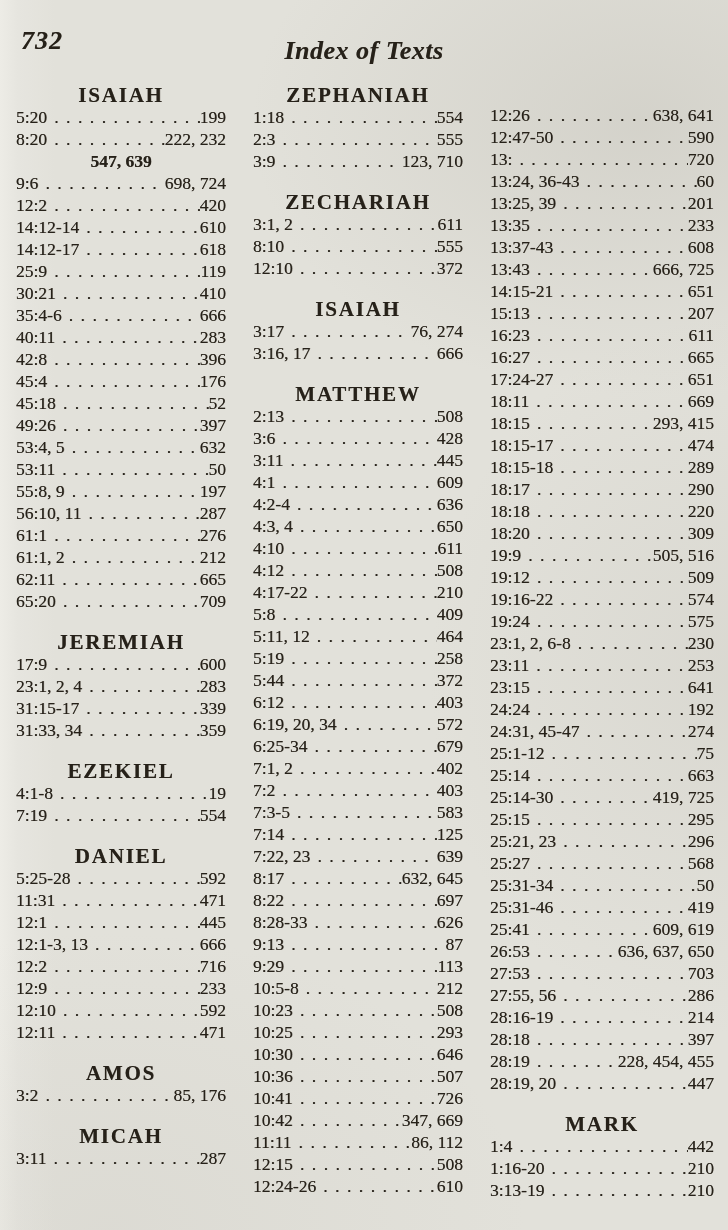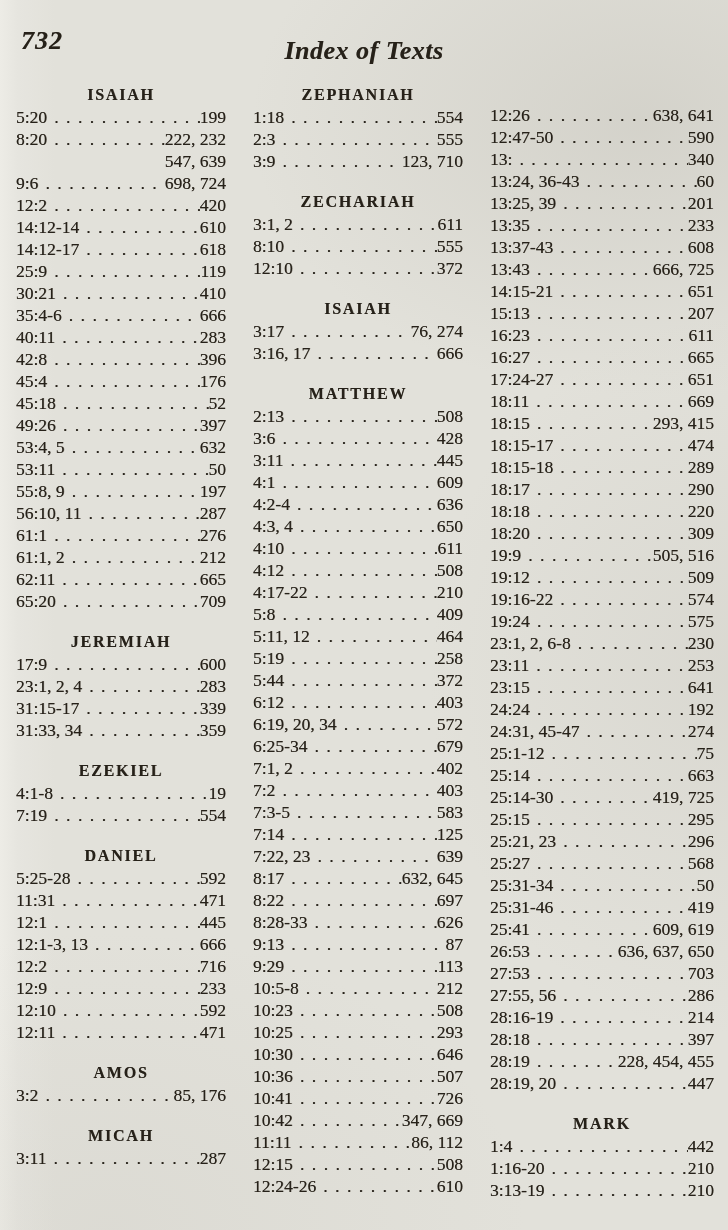--- a/index.html
+++ b/index.html
@@ -35,34 +35,34 @@
     position:absolute;top:84px;left:16px;right:14px;
     display:flex;justify-content:space-between;
   }
   .col{flex:0 0 auto;}
   .col-1{width:210px;}
   .col-2{width:210px;}
   .col-3{width:224px;margin-top:20px;}
   .section + .section{margin-top:19px;}
   .section-title{
     text-align:center;font-weight:bold;
-    font-size:16px;letter-spacing:1.8px;line-height:22px;
+    font-size:21px;letter-spacing:1.8px;line-height:22px;
   }
   .row{
     display:flex;align-items:baseline;
     font-size:17.5px;line-height:22px;
   }
   .ref{white-space:nowrap;}
   .dots{
     flex:1 1 auto;overflow:hidden;white-space:nowrap;
     padding:0 5px 0 7px;letter-spacing:7.5px;min-width:0;
   }
   .dots::before{content:"..................................";}
   .pages{white-space:nowrap;text-align:right;}
-  .cont{justify-content:flex-end;}
+  .cont{justify-content:center;font-weight:bold;}
 </style>
 </head>
 <body>
 
 <div class="page">
   <div class="header">
     <div class="title">Index of Texts</div>
     <div class="pagenum">732</div>
   </div>
   <div class="columns">
@@ -521,21 +521,21 @@
             <span class="pages">638, 641</span>
           </div>
           <div class="row">
             <span class="ref">12:47-50</span>
             <span class="dots"></span>
             <span class="pages">590</span>
           </div>
           <div class="row">
             <span class="ref">13:</span>
             <span class="dots"></span>
-            <span class="pages">340</span>
+            <span class="pages">720</span>
           </div>
           <div class="row">
             <span class="ref">13:24, 36-43</span>
             <span class="dots"></span>
             <span class="pages">60</span>
           </div>
           <div class="row">
             <span class="ref">13:25, 39</span>
             <span class="dots"></span>
             <span class="pages">201</span>

